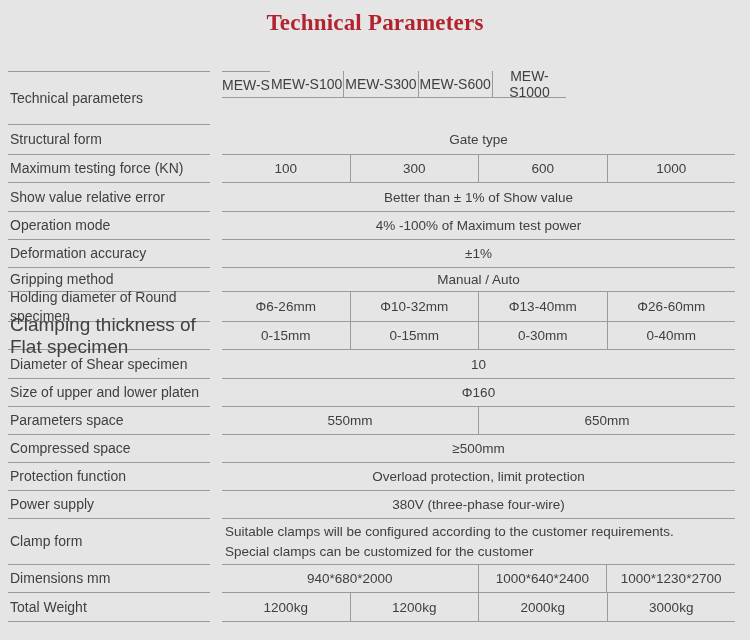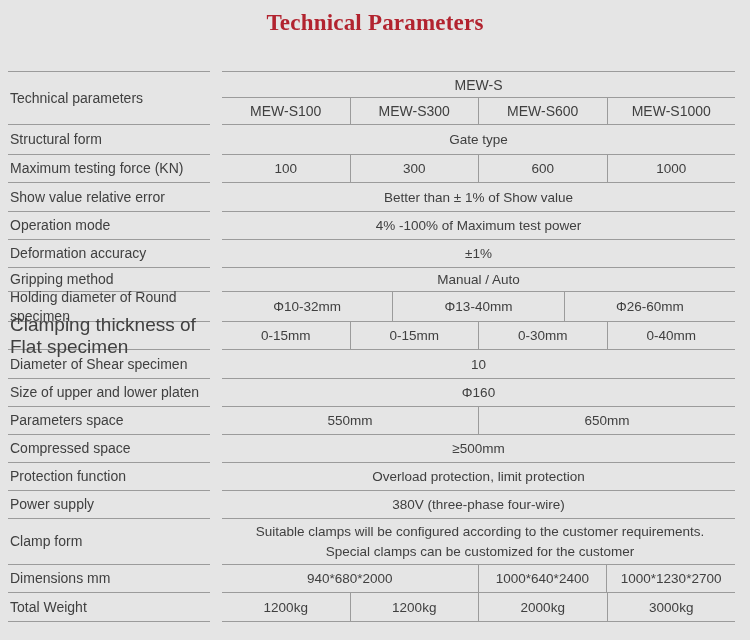--- a/index.html
+++ b/index.html
@@ -26,26 +26,26 @@
     display:flex;font-size:13.5px;
   }
   .tcell{
     flex:1;display:flex;align-items:center;justify-content:center;
     border-left:1px solid #9b9b9b;box-sizing:border-box;text-align:center;
   }
   .tcell:first-child{border-left:none;}
   .tcell.s2{flex:2;}
   .tcell.s4{flex:4;}
   .tcell.leftalign{
-    flex-direction:column;align-items:center;justify-content:center;
+    flex-direction:column;align-items:flex-start;justify-content:center;
     text-align:left;padding-left:3px;line-height:20px;
   }
   
   .tlabel.topline{border-top:1px solid #9b9b9b;}
-  .thead{width:513px;display:flex;flex-direction:column;box-sizing:border-box;}
+  .thead{width:513px;display:flex;flex-direction:row;box-sizing:border-box;}
   .thead-series{
     height:27px;box-sizing:border-box;border-top:1px solid #9b9b9b;
     border-bottom:1px solid #9b9b9b;display:flex;align-items:center;
     justify-content:center;font-size:14px;
   }
   .thead-models{
     height:27px;box-sizing:border-box;border-bottom:1px solid #9b9b9b;
     display:flex;font-size:14px;
   }
 </style>
@@ -120,20 +120,21 @@
       <div class="tgap"></div>
       <div class="tcells">
         <div class="tcell s4">Manual / Auto</div>
       </div>
     </div>
 
     <div class="trow" style="height:30px">
       <div class="tlabel" style="font-size:14px;line-height:19px">Holding diameter of Round specimen</div>
       <div class="tgap"></div>
       <div class="tcells">
+        <div class="tcell">Φ6-26mm</div>
         <div class="tcell">Φ10-32mm</div>
         <div class="tcell">Φ13-40mm</div>
         <div class="tcell">Φ26-60mm</div>
       </div>
     </div>
 
     <div class="trow" style="height:28px">
       <div class="tlabel" style="font-size:19px;line-height:22px">Clamping thickness of Flat specimen</div>
       <div class="tgap"></div>
       <div class="tcells">

